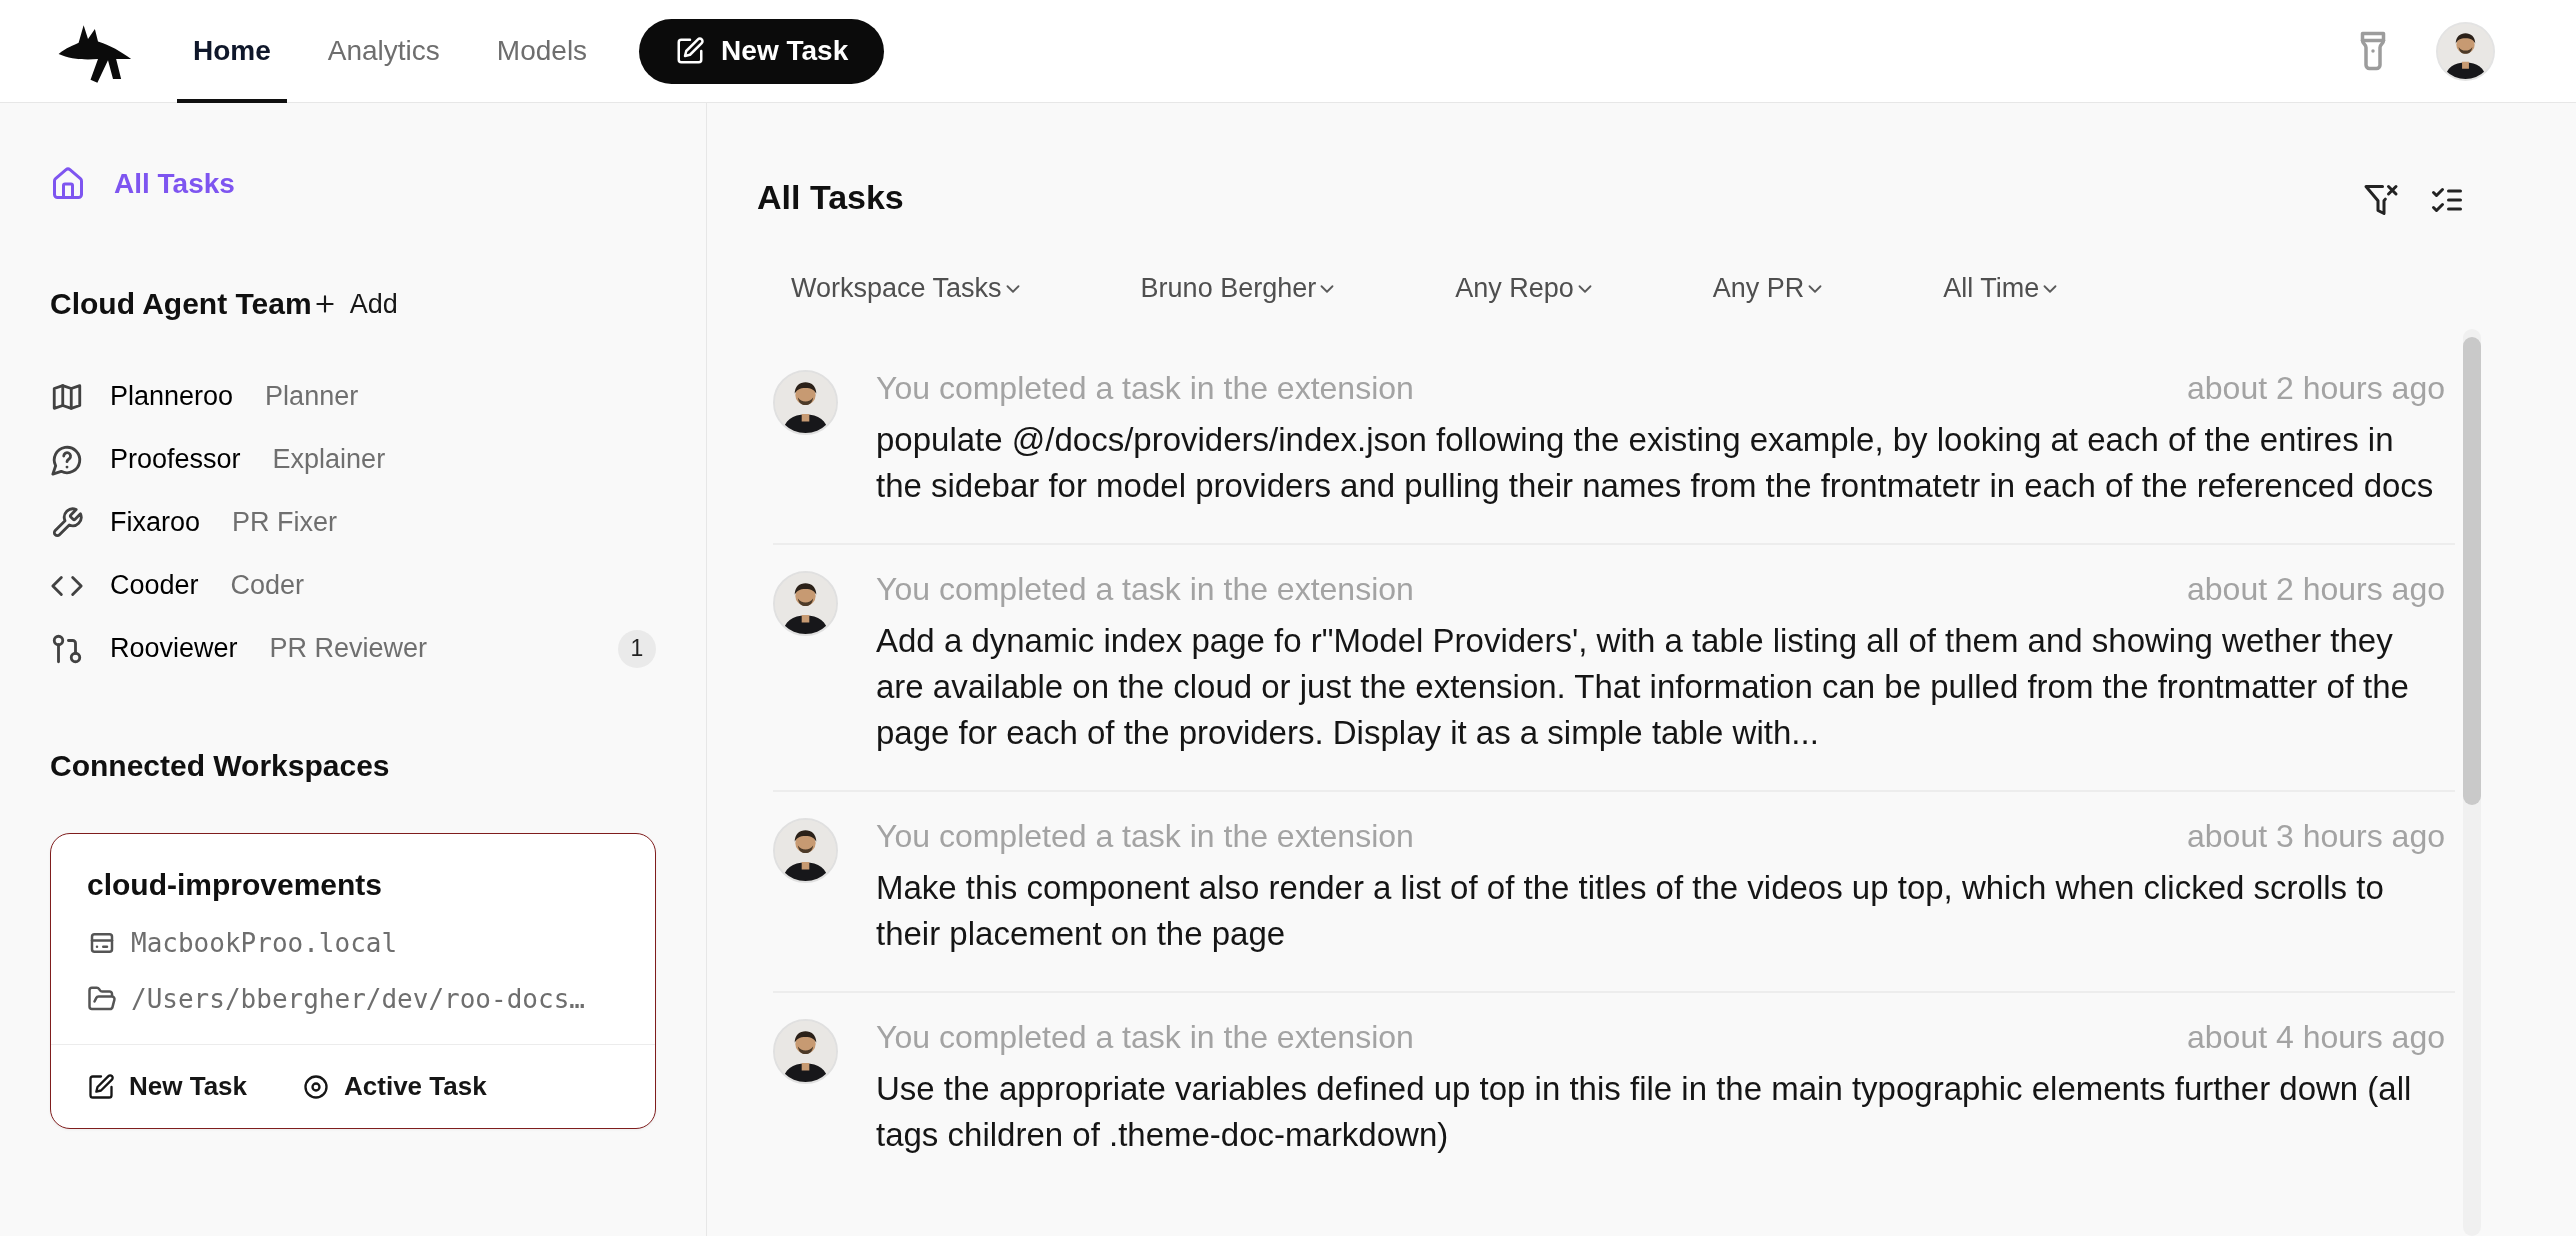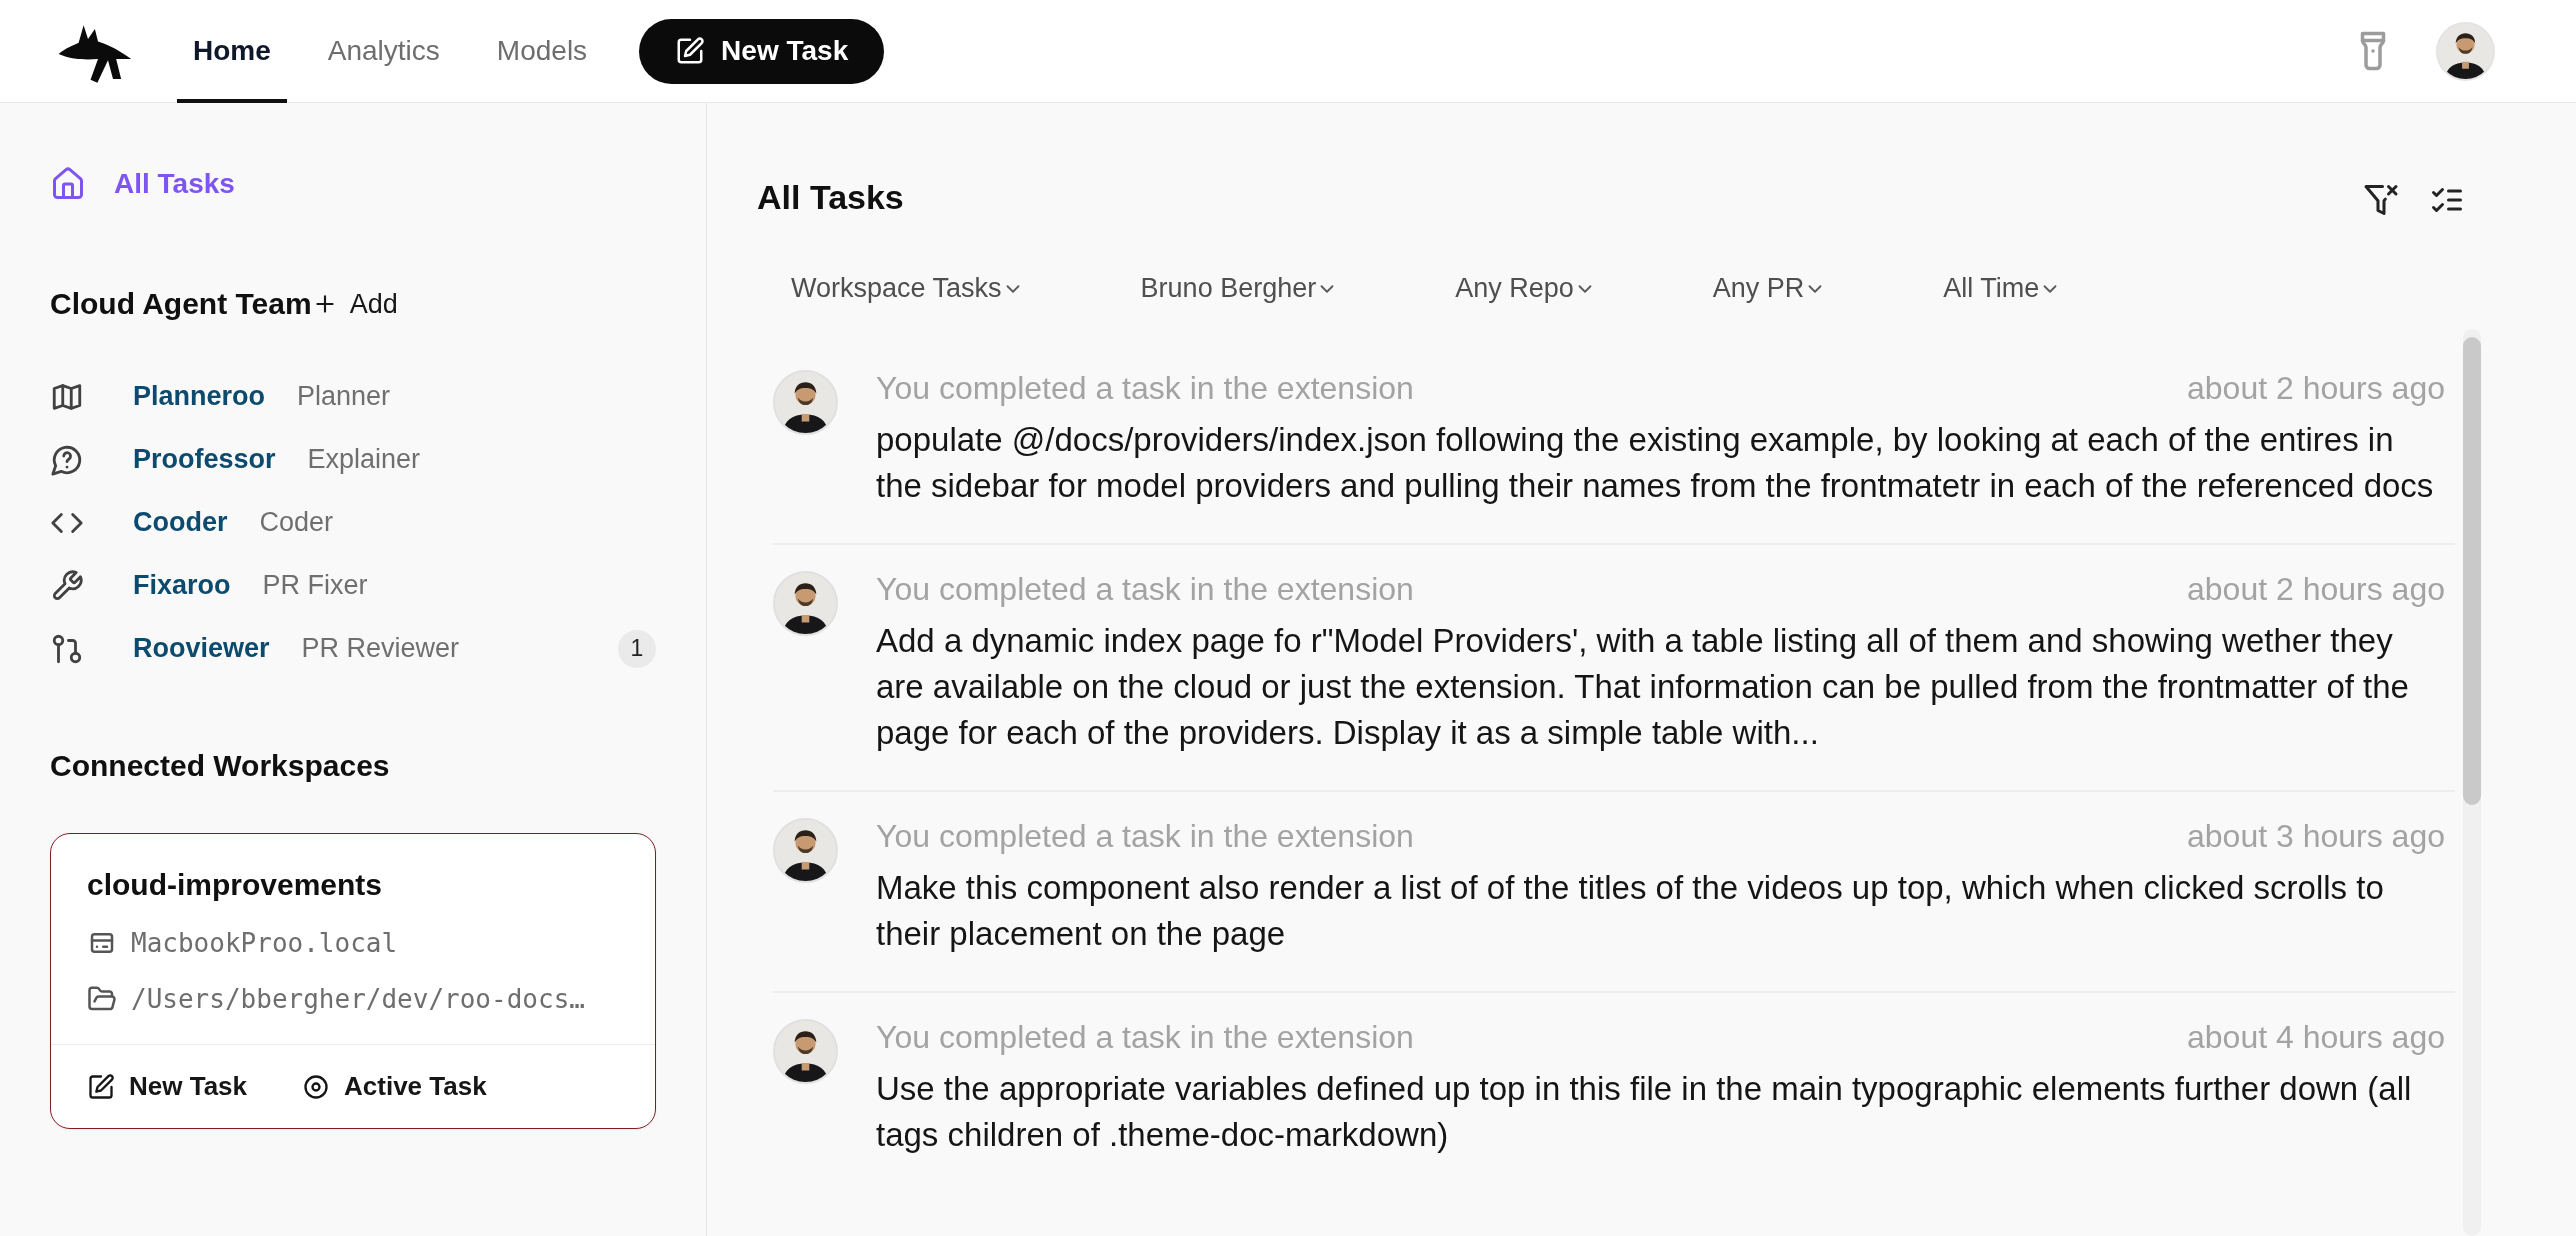--- a/index.html
+++ b/index.html
@@ -37,21 +37,21 @@
   .all-tasks { display:flex; align-items:center; gap:28px; font-size:28px; font-weight:700; cursor:pointer; }
   .all-tasks svg { width:36px; height:36px; }
   .section-row { margin-top:85px; display:flex; align-items:center; justify-content:flex-start; }
   .section-title { font-size:30px; font-weight:700; color:#101010; }
   .add-btn { display:flex; align-items:center; gap:12px; background:none; border:none; padding:0;
     font-family:inherit; font-size:27px; font-weight:500; color:#171717; cursor:pointer; }
   .add-btn svg { width:26px; height:26px; }
   .agents { margin-top:44px; }
   .agent { height:63px; display:flex; align-items:center; gap:26px; font-size:27px; cursor:pointer; }
   .agent svg { width:34px; height:34px; color:#424242; flex:none; }
-  .agent .name { font-weight:700; color:#0c4a6e;margin-left:23px; }
+  .agent .name { font-weight:400; color:#000000; }
   .agent .role { color:#6f6f6f; margin-left:6px; }
   .badge { margin-left:auto; min-width:38px; height:38px; padding:0 10px; border-radius:19px; background:#eaeaea;
     display:flex; align-items:center; justify-content:center; font-size:23px; color:#222; }
   .ws-heading { margin-top:69px; font-size:30px; font-weight:700; color:#101010; }
   .ws-card { margin-top:50px; background:#ffffff; border:1px solid #7f1d1d; border-radius:20px;
     box-shadow:0 1px 3px rgba(0,0,0,0.05); overflow:hidden; }
   .ws-main { padding:34px 36px 30px 36px; }
   .ws-title { font-size:30px; font-weight:700; color:#101010; }
   .ws-line { margin-top:26px; display:flex; align-items:center; gap:14px; color:#6e6e6e;
     font-family:"DejaVu Sans Mono", monospace; font-size:26px; white-space:nowrap; }
@@ -166,32 +166,32 @@
         <svg class="ic" viewBox="0 0 24 24">
           <path d="M7.9 20A9 9 0 1 0 4 16.1L2 22z"></path>
           <path d="M9.7 9.2a2.4 2.4 0 1 1 4 1.8c-.8.7-1.7 1.2-1.7 2.2"></path>
           <path d="M12 17h.01"></path>
         </svg>
         <span class="name">Proofessor</span>
         <span class="role">Explainer</span>
       </div>
       <div class="agent">
         <svg class="ic" viewBox="0 0 24 24">
+          <path d="M14.7 6.3a1 1 0 0 0 0 1.4l1.6 1.6a1 1 0 0 0 1.4 0l3.8-3.8a6 6 0 0 1-7.9 7.9l-6.9 6.9a2.1 2.1 0 0 1-3-3l6.9-6.9a6 6 0 0 1 7.9-7.9z"></path>
+        </svg>
+        <span class="name">Fixaroo</span>
+        <span class="role">PR Fixer</span>
+      </div>
+      <div class="agent">
+        <svg class="ic" viewBox="0 0 24 24">
           <path d="m16 18 6-6-6-6"></path>
             <path d="m8 6-6 6 6 6"></path>
         </svg>
         <span class="name">Cooder</span>
         <span class="role">Coder</span>
-      </div>
-      <div class="agent">
-        <svg class="ic" viewBox="0 0 24 24">
-          <path d="M14.7 6.3a1 1 0 0 0 0 1.4l1.6 1.6a1 1 0 0 0 1.4 0l3.8-3.8a6 6 0 0 1-7.9 7.9l-6.9 6.9a2.1 2.1 0 0 1-3-3l6.9-6.9a6 6 0 0 1 7.9-7.9z"></path>
-        </svg>
-        <span class="name">Fixaroo</span>
-        <span class="role">PR Fixer</span>
       </div>
       <div class="agent">
         <svg class="ic" viewBox="0 0 24 24">
           <circle cx="6" cy="6" r="3"></circle>
             <path d="M6 9v12"></path>
             <circle cx="18" cy="18" r="3"></circle>
             <path d="M13 6h3a2 2 0 0 1 2 2v7"></path>
         </svg>
         <span class="name">Rooviewer</span>
         <span class="role">PR Reviewer</span>

